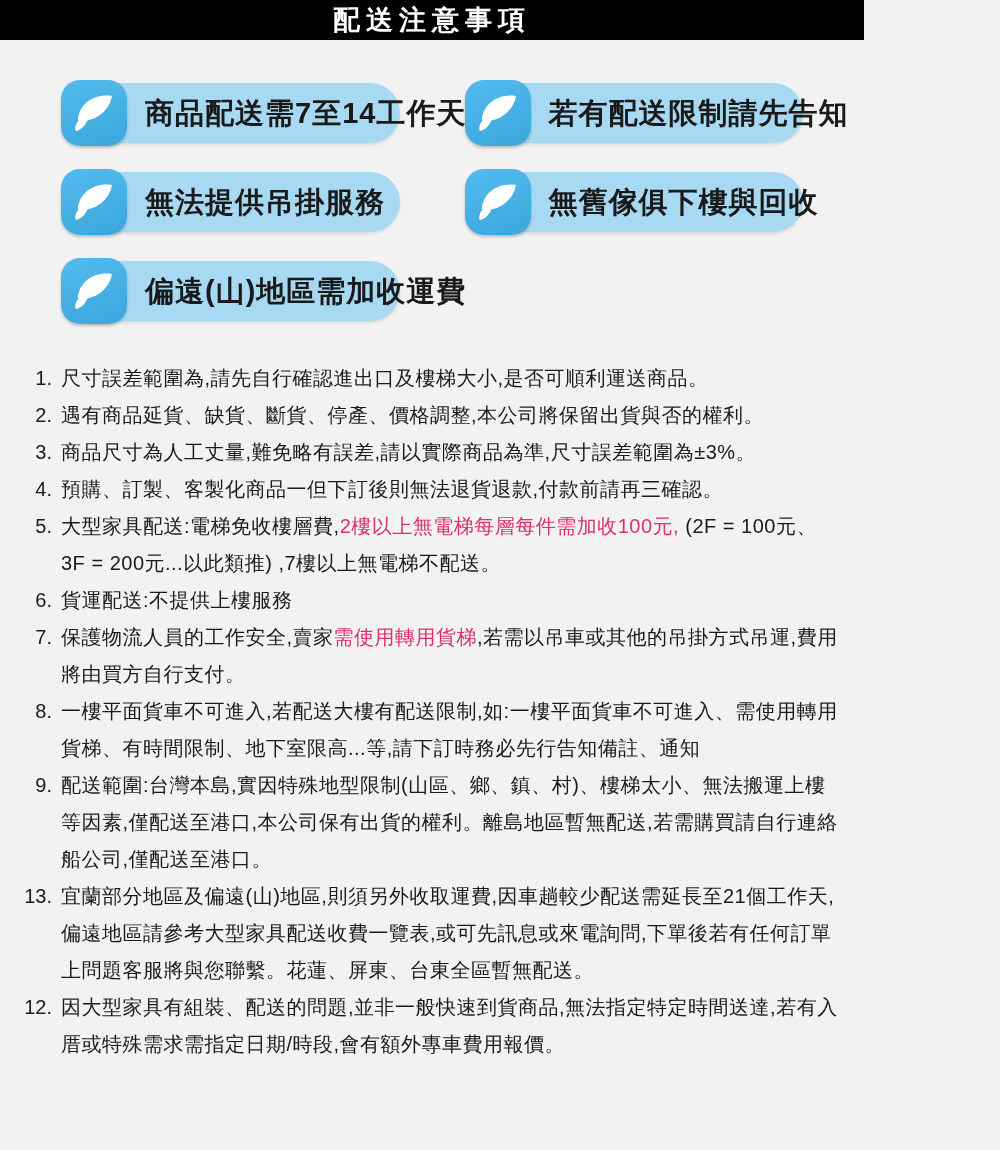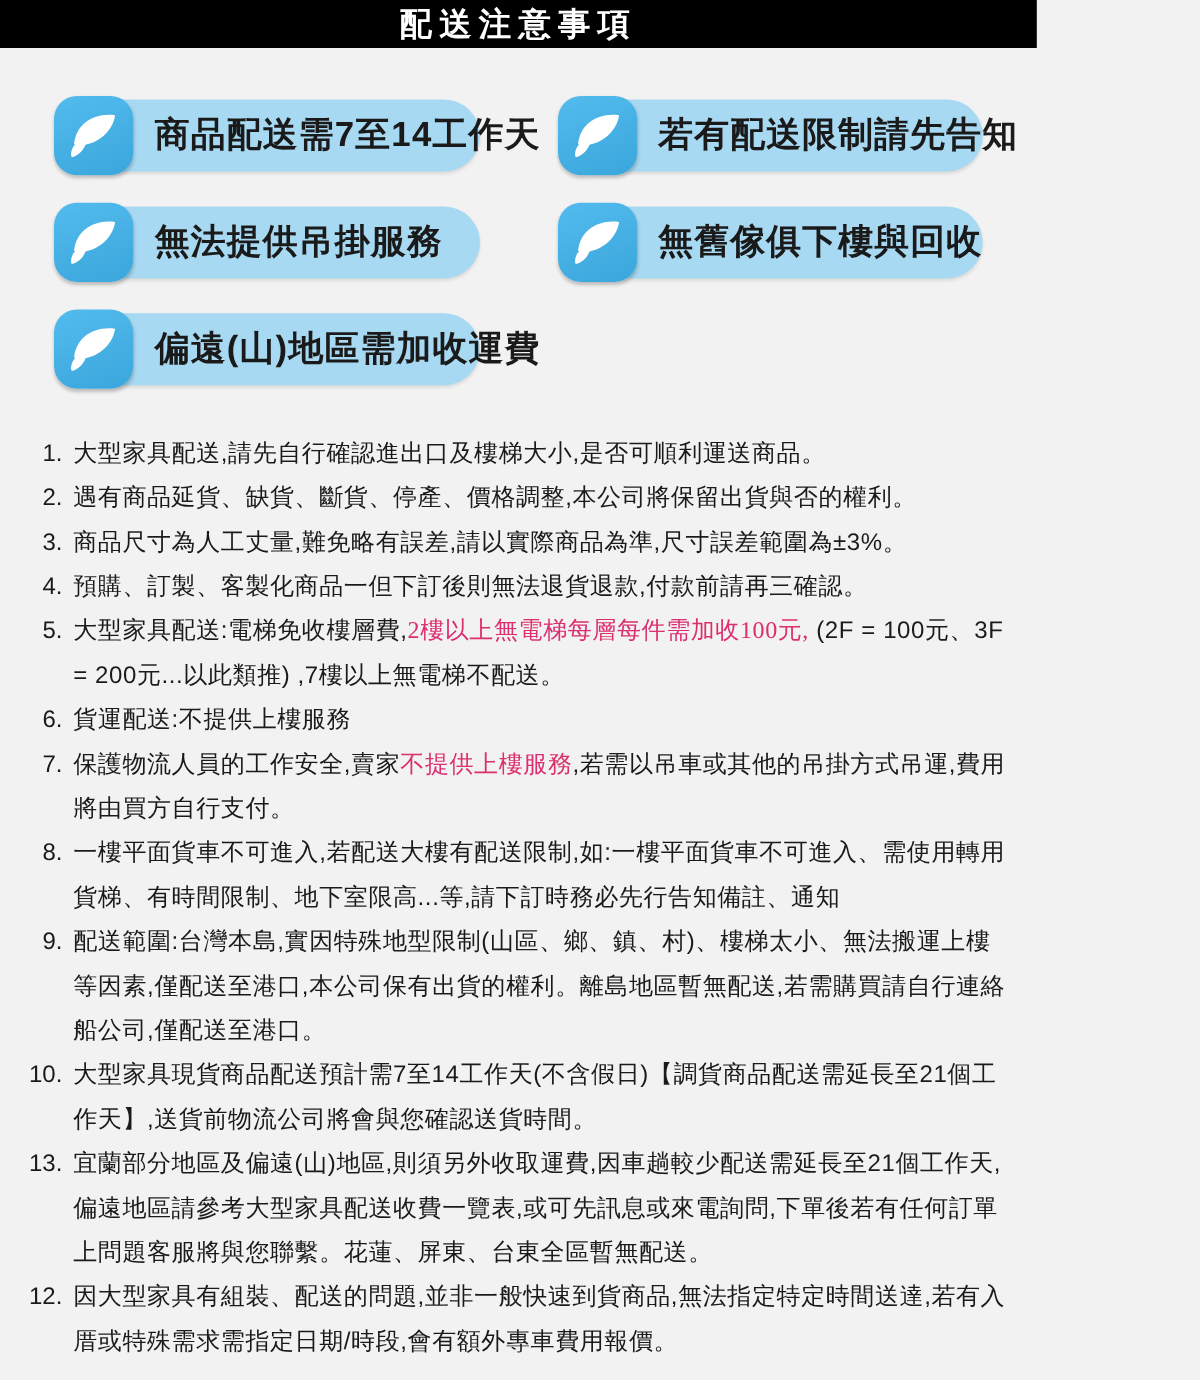--- a/index.html
+++ b/index.html
@@ -28,21 +28,21 @@
     display:flex;align-items:center;justify-content:center;
   }
   .header h1{
     color:var(--header-text);font-size:27px;font-weight:700;
     letter-spacing:6px;line-height:40px;
   }
 
   
   .badges{
     margin-top:40px;
-    padding:0 45px;
+    padding:0 61px;
     display:grid;
     grid-template-columns:1fr 1fr;
     column-gap:65px;
     row-gap:23px;
   }
   .badge{position:relative;height:66px;}
   .badge-pill{
     position:absolute;left:6px;right:0;top:3px;bottom:3px;
     background:var(--pill-bg);
     border-radius:31px;
@@ -80,21 +80,21 @@
     font-size:20px;line-height:37px;
     margin-right:9px;
   }
   .note-text{
     flex:1 1 auto;
     font-size:20px;line-height:37px;
     letter-spacing:0.5px;
     text-align:left;
   }
   .seg{color:var(--text-color);}
-  .seg.red{color:var(--highlight-red);font-family:Liberation Serif, serif;}
+  .seg.red{color:var(--highlight-red);}
 </style>
 </head>
 <body>
 
 <div class="page">
 
   <header class="header">
     <h1>配送注意事項</h1>
   </header>
 
@@ -152,21 +152,21 @@
       </svg>
     </span>
     <span class="badge-label">偏遠(山)地區需加收運費</span>
   </div>
 
 </section>
 
   <ol class="notes" id="notes">
   <li class="note">
     <span class="note-num">1.</span>
-    <span class="note-text"><span class="seg">大型家具配送,請先自行確認進出口及樓梯大小,是否可順利運送商品。</span></span>
+    <span class="note-text"><span class="seg">尺寸誤差範圍為,請先自行確認進出口及樓梯大小,是否可順利運送商品。</span></span>
   </li>
 
   <li class="note">
     <span class="note-num">2.</span>
     <span class="note-text"><span class="seg">遇有商品延貨、缺貨、斷貨、停產、價格調整,本公司將保留出貨與否的權利。</span></span>
   </li>
 
   <li class="note">
     <span class="note-num">3.</span>
     <span class="note-text"><span class="seg">商品尺寸為人工丈量,難免略有誤差,請以實際商品為準,尺寸誤差範圍為±3%。</span></span>
@@ -182,37 +182,33 @@
     <span class="note-text"><span class="seg">大型家具配送:電梯免收樓層費,</span><span class="seg red">2樓以上無電梯每層每件需加收100元,</span><span class="seg"> (2F = 100元、3F = 200元...以此類推) ,7樓以上無電梯不配送。</span></span>
   </li>
 
   <li class="note">
     <span class="note-num">6.</span>
     <span class="note-text"><span class="seg">貨運配送:不提供上樓服務</span></span>
   </li>
 
   <li class="note">
     <span class="note-num">7.</span>
-    <span class="note-text"><span class="seg">保護物流人員的工作安全,賣家</span><span class="seg red">不提供上樓服務</span><span class="seg">,若需以吊車或其他的吊掛方式吊運,費用將由買方自行支付。</span></span>
+    <span class="note-text"><span class="seg">保護物流人員的工作安全,賣家</span><span class="seg red">需使用轉用貨梯</span><span class="seg">,若需以吊車或其他的吊掛方式吊運,費用將由買方自行支付。</span></span>
   </li>
 
   <li class="note">
     <span class="note-num">8.</span>
     <span class="note-text"><span class="seg">一樓平面貨車不可進入,若配送大樓有配送限制,如:一樓平面貨車不可進入、需使用轉用貨梯、有時間限制、地下室限高...等,請下訂時務必先行告知備註、通知</span></span>
   </li>
 
   <li class="note">
     <span class="note-num">9.</span>
     <span class="note-text"><span class="seg">配送範圍:台灣本島,實因特殊地型限制(山區、鄉、鎮、村)、樓梯太小、無法搬運上樓等因素,僅配送至港口,本公司保有出貨的權利。離島地區暫無配送,若需購買請自行連絡船公司,僅配送至港口。</span></span>
   </li>
 
-  <li class="note">
-    <span class="note-num">10.</span>
-    <span class="note-text"><span class="seg">大型家具現貨商品配送預計需7至14工作天(不含假日)【調貨商品配送需延長至21個工作天】,送貨前物流公司將會與您確認送貨時間。</span></span>
-  </li>
 
   <li class="note">
     <span class="note-num">13.</span>
     <span class="note-text"><span class="seg">宜蘭部分地區及偏遠(山)地區,則須另外收取運費,因車趟較少配送需延長至21個工作天,偏遠地區請參考大型家具配送收費一覽表,或可先訊息或來電詢問,下單後若有任何訂單上問題客服將與您聯繫。花蓮、屏東、台東全區暫無配送。</span></span>
   </li>
 
   <li class="note">
     <span class="note-num">12.</span>
     <span class="note-text"><span class="seg">因大型家具有組裝、配送的問題,並非一般快速到貨商品,無法指定特定時間送達,若有入厝或特殊需求需指定日期/時段,會有額外專車費用報價。</span></span>
   </li>

